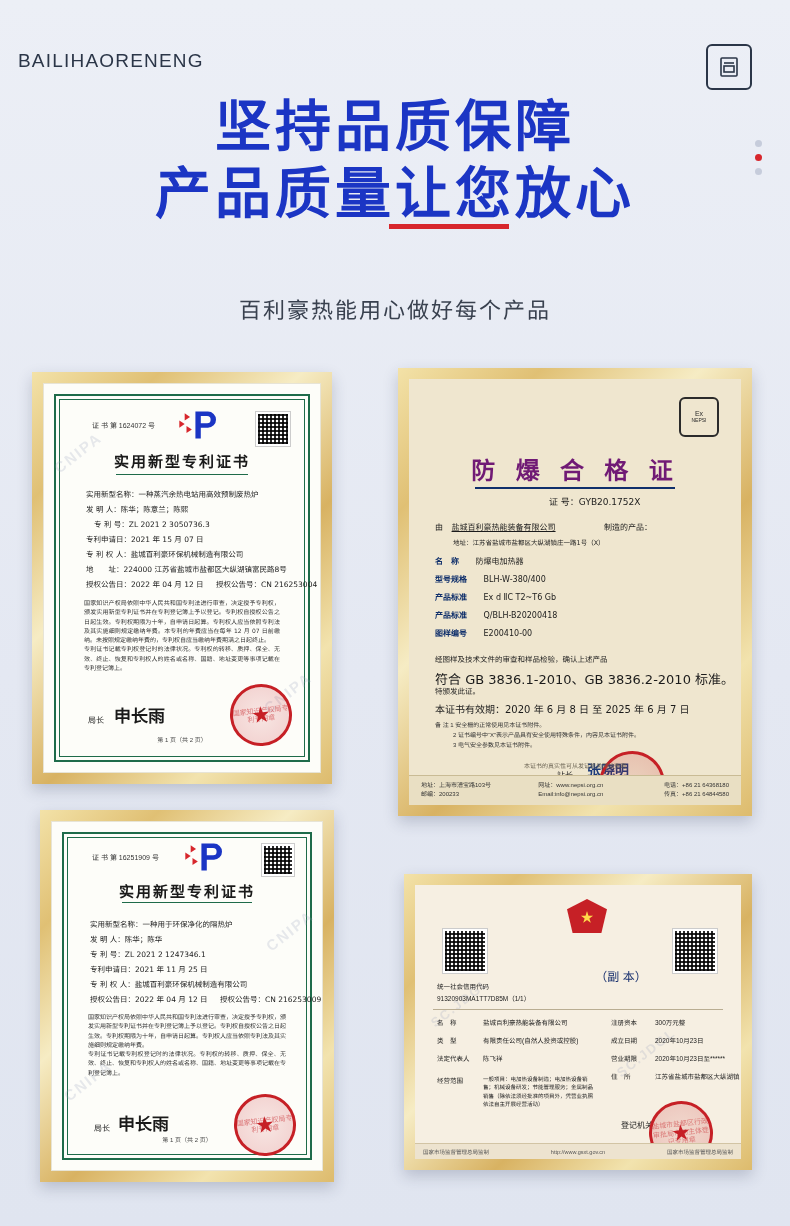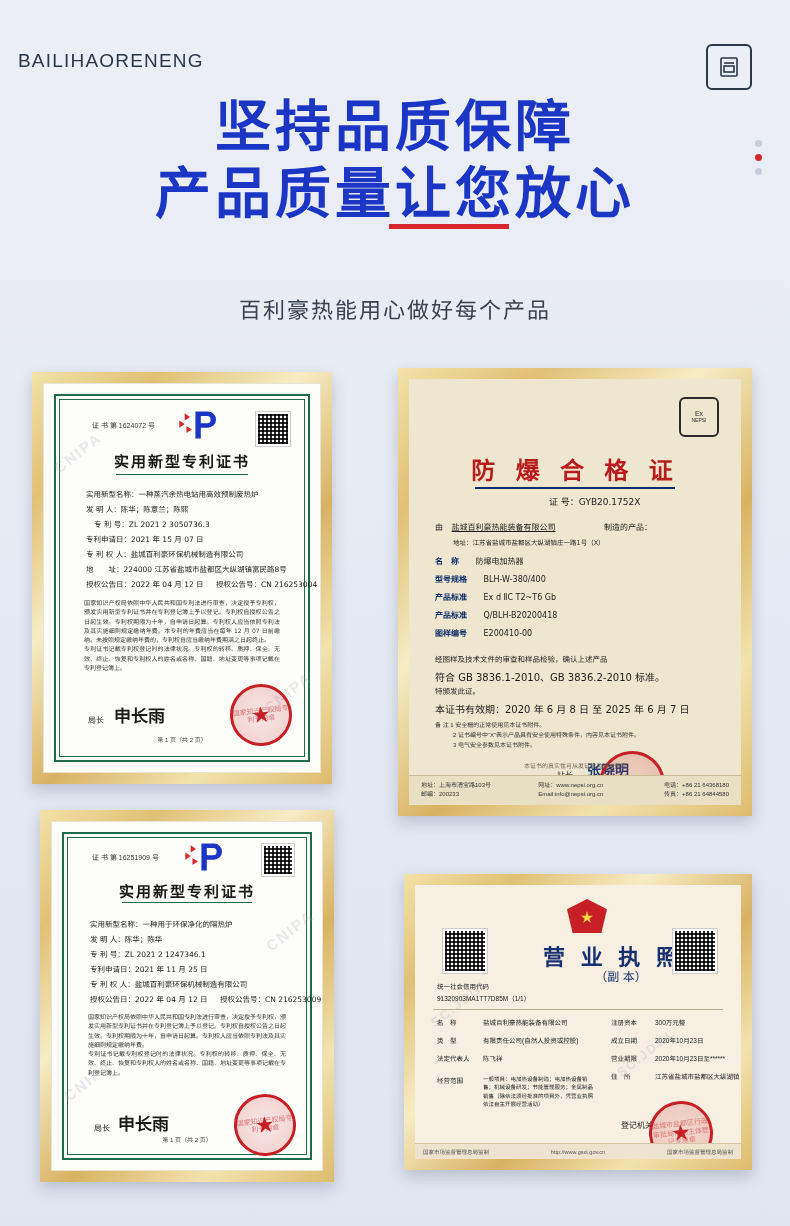--- a/index.html
+++ b/index.html
@@ -141,21 +141,21 @@
   .page-foot {
     position: absolute; width: 100%; text-align: center;
     font-size: 6px; color: #444;
   }
 
   
   .c-ex .inner { background: #efe6cf; }
   .c-ex .ex-title {
     position: absolute; width: 100%; text-align: center;
     font-family: "DejaVu Sans", sans-serif;
-    font-weight: bold; font-size: 24px; color: #b91c1c; letter-spacing: 6px;
+    font-weight: bold; font-size: 24px; color: #701a75; letter-spacing: 6px;
   }
   .c-ex .ex-rule { position: absolute; height: 2px; background: #0f2f6b; }
   .ex-badge {
     position: absolute; width: 40px; height: 40px;
     border: 2px solid #2b2b2b; border-radius: 6px;
     display:flex; flex-direction: column; align-items:center; justify-content:center;
     font-size: 7px; color: #2b2b2b; line-height: 1.1;
   }
   .ex-field { position: absolute; font-size: 8px; color: #1b1b1b; white-space: nowrap;
     font-family: "DejaVu Sans", sans-serif; }
@@ -375,21 +375,21 @@
       <div class="ex-field" style="left:26px; top:230px;">
         <b>产品标准</b>
         <span style="margin-left:14px;">Q/BLH-B20200418</span>
       </div>
       <div class="ex-field" style="left:26px; top:248px;">
         <b>图样编号</b>
         <span style="margin-left:14px;">E200410-00</span>
       </div>
 
       <div class="ex-field" style="left:26px; top:274px; font-size:7.5px;">经图样及技术文件的审查和样品检验，确认上述产品</div>
-      <div class="ex-field" style="left:26px; top:290px; font-size:10px;">符合       GB 3836.1-2010、GB 3836.2-2010               标准。</div>
+      <div class="ex-field" style="left:26px; top:290px; font-size:13px;">符合       GB 3836.1-2010、GB 3836.2-2010               标准。</div>
       <div class="ex-field" style="left:26px; top:306px; font-size:7.5px;">特颁发此证。</div>
       <div class="ex-field" style="left:26px; top:322px; font-size:10px;">本证书有效期：2020 年 6 月 8 日 至 2025 年 6 月 7 日</div>
 
       <div class="ex-small" style="left:26px; top:342px;">备 注 1 安全栅的正常使用见本证书附件。</div>
       <div class="ex-small" style="left:44px; top:352px;">2 证书编号中“X”表示产品具有安全使用特殊条件，内容见本证书附件。</div>
       <div class="ex-small" style="left:44px; top:362px;">3 电气安全参数见本证书附件。</div>
 
       <div class="ex-field" style="left:148px; top:390px; font-size:8px;">站长</div>
       <div class="sig" style="left:178px; top:380px; font-size:14px; color:#1b3a7a;">张晓明</div>
 
@@ -419,21 +419,20 @@
   </div>
 
   <div class="cert c-lic" style="left:404px; top:874px; width:348px; height:296px;">
     <div class="inner">
 
       <span class="watermark" style="left:10px; top:110px; font-size:13px;">SC.JDGL</span>
       <span class="watermark" style="right:60px; top:160px; font-size:13px;">SC.JDGL</span>
 
       <div class="emblem" style="left:152px; top:14px;">★</div>
 
-      <div class="lic-title" style="left:128px; top:54px;">营 业 执 照</div>
       <div class="lic-sub" style="left:146px; top:82px;">（副 本）</div>
 
       <div class="qr" style="left:28px; top:44px; width:44px; height:44px;"></div>
       <div class="qr" style="right:24px; top:44px; width:44px; height:44px;"></div>
 
       <div class="lic-field" style="left:22px; top:96px;">统一社会信用代码</div>
       <div class="lic-field" style="left:22px; top:108px;">91320903MA1TT7D85M（1/1）</div>
 
       <div class="hr" style="left:18px; right:18px; top:124px;"></div>
 

